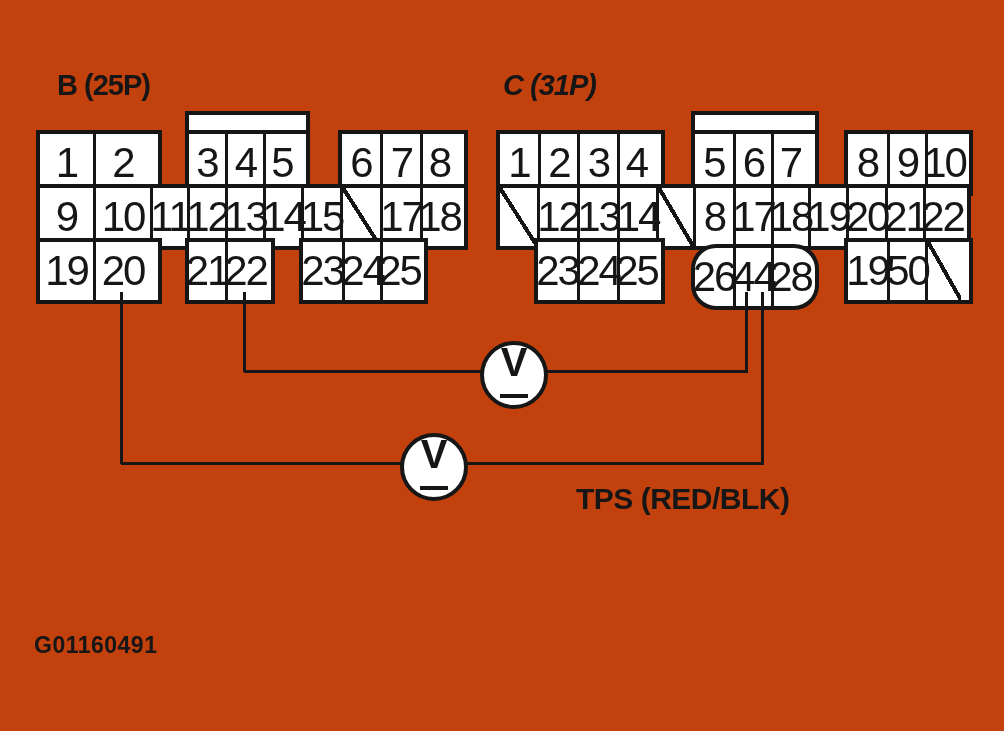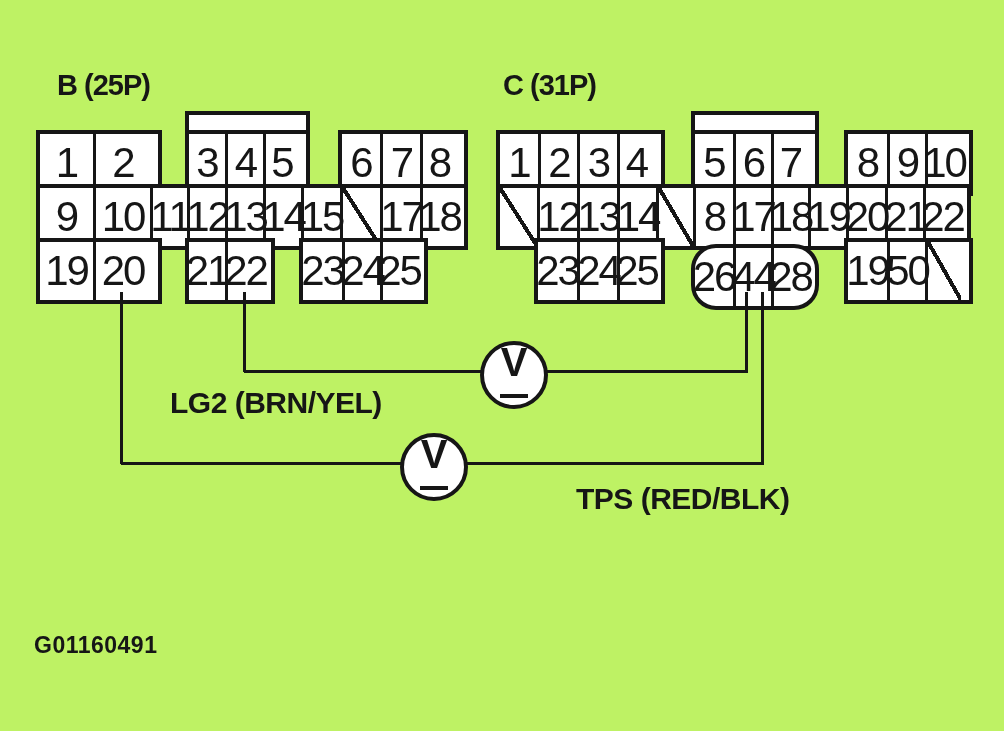--- a/index.html
+++ b/index.html
@@ -23,23 +23,23 @@
               width:28px;height:4px;background:var(--ink,#161616);}
   .wire-label{position:absolute;font-size:30px;font-weight:bold;letter-spacing:-0.5px;
               white-space:nowrap;line-height:1;}
   .caption{position:absolute;font-size:37px;font-weight:normal;white-space:nowrap;line-height:1;}
   .figure-id{position:absolute;font-size:23px;font-weight:bold;letter-spacing:0.5px;
              white-space:nowrap;line-height:1;}
 </style>
 </head>
 <body>
 
-<div class="stage" style="background: #bef264;">
+<div class="stage" style="background: #c2410c;">
   <div class="conn-label" id="conn-label-b" style="left: 57px; top: 71px;">B (25P)</div>
-  <div class="conn-label" id="conn-label-c" style="left: 503px; top: 71px;">C (31P)</div>
+  <div class="conn-label" id="conn-label-c" style="left: 503px; top: 71px; font-style: italic;">C (31P)</div>
 
   <div id="blocks-layer">
       <div class="tab" style="left: 185px; top: 111px; width: 117px; height: 23px;"></div>
       <div class="block" style="left: 36px; top: 130px; width: 118px; height: 58px;">
         <div class="cell" style="width: 53px;">1</div>
         <div class="cell sep" style="width: 57px;">2</div>
       </div>
       <div class="block" style="left: 185px; top: 130px; width: 117px; height: 58px;">
         <div class="cell" style="width: 36px;">3</div>
         <div class="cell sep" style="width: 38px;">4</div>
@@ -134,17 +134,16 @@
       <div class="wire" style="left: 120px; top: 292px; width: 3px; height: 172px;"></div>
       <div class="wire" style="left: 121px; top: 462px; width: 280px; height: 3px;"></div>
       <div class="wire" style="left: 459px; top: 462px; width: 305px; height: 3px;"></div>
       <div class="wire" style="left: 761px; top: 292px; width: 3px; height: 172px;"></div>
       <div class="meter" style="left: 400px; top: 433px; width: 60px; height: 60px;">
         <span class="sym">V</span>
         <span class="bar"></span>
       </div>
     </div>
 
-  <div class="wire-label" id="wire-label-lg2" style="left: 170px; top: 388px;">LG2 (BRN/YEL)</div>
   <div class="wire-label" id="wire-label-tps" style="left: 576px; top: 484px;">TPS (RED/BLK)</div>
 
   <div class="figure-id" id="figure-id" style="left: 34px; top: 634px;">G01160491</div>
 </div>
 
 </body></html>

